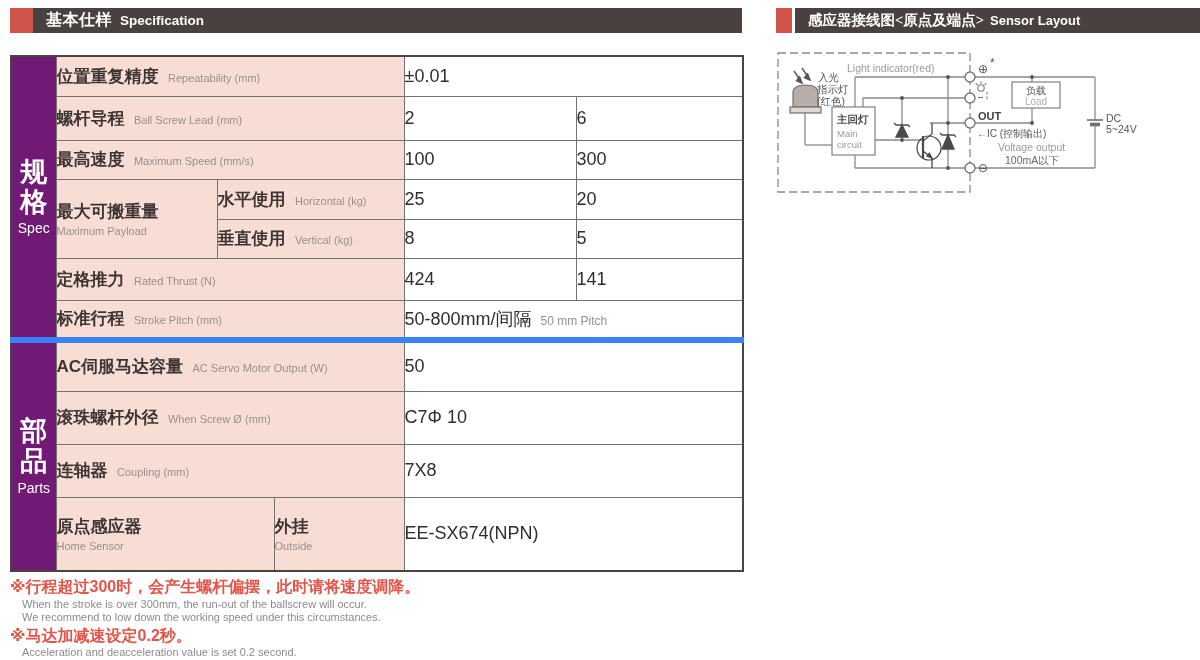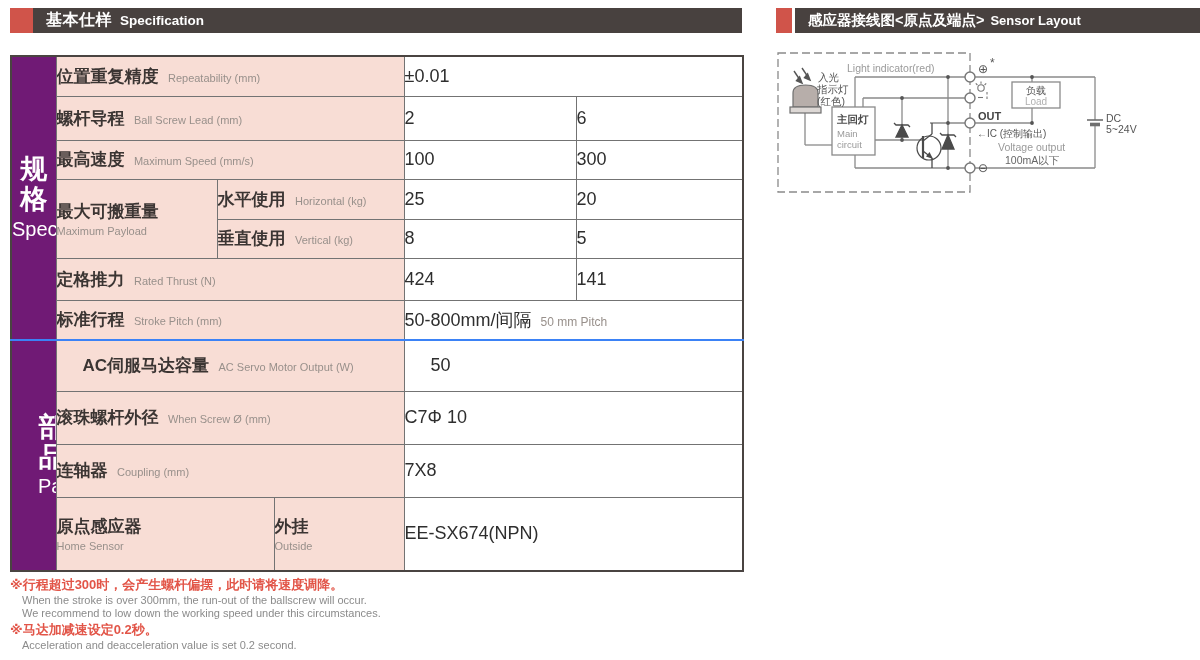--- a/index.html
+++ b/index.html
@@ -9,48 +9,48 @@
   
   .hdr{position:absolute;top:8px;height:25px;display:flex;align-items:stretch;}
   .hdr .chip{background:#d0544a;flex:0 0 auto;}
   .hdr .bar{background:#48413f;flex:1 1 auto;display:flex;align-items:center;color:#fff;padding-left:13px;}
   .hdr-left{left:10px;width:732px;}
   .hdr-left .chip{width:23px;}
   .hdr-right{left:776px;width:424px;}
   .hdr-right .chip{width:16px;margin-right:3px;}
   .h-zh{font-size:16px;font-weight:700;letter-spacing:.5px;}
   .h-en{font-size:13.5px;font-weight:700;margin-left:8px;}
-  .hdr-right .h-zh{font-size:14.5px;letter-spacing:0;}
+  .hdr-right .h-zh{font-size:14.5px;letter-spacing:0;font-family:Liberation Serif, serif;}
   .hdr-right .h-en{font-size:13px;margin-left:6px;}
 
   
   table.spec{position:absolute;left:10px;top:55px;border-collapse:collapse;table-layout:fixed;
              width:732px;border:2px solid #4a4441;}
   table.spec td{border:1px solid #737373;padding:0;overflow:hidden;}
   .r1{height:40px}.r2{height:44px}.r3{height:39px}.r4{height:40px}.r5{height:39px}
   .r6{height:42px}.r7{height:40px}.r8{height:51px}.r9{height:53px}.r10{height:53px}.r11{height:74px}
-  tr.sect td{border-top:2px solid #3b82f6;padding-left:26px;}
+  tr.sect td{border-top:6px solid #3b82f6;}
 
   td.side{background:#701a75;color:#fff;text-align:center;vertical-align:middle;}
   .side-zh{width:1.05em;margin:0 auto;font-size:27px;font-weight:700;line-height:1.1;word-break:break-all;}
-  .side-en{font-size:20px;margin-top:3px;}
+  .side-en{font-size:14px;margin-top:3px;}
 
   td.lbl{background:#f8ddd5;vertical-align:middle;padding-left:12px;}
   td.lbl .zh{font-size:17px;font-weight:700;color:#3b3533;}
   td.lbl .en{font-size:11px;color:#98908b;margin-left:5px;font-weight:400;}
   td.lbl.stack .zh{display:block;}
   td.lbl.stack .en{display:block;margin-left:0;margin-top:2px;}
 
   td.val{background:#fff;vertical-align:middle;
          font-size:18px;color:#2e2e2e;}
   .v-sub{font-size:12px;color:#98908b;margin-left:4px;}
 
   
   .footnotes{position:absolute;left:10px;top:576px;width:520px;}
-  .fn-zh{color:#e25548;font-weight:700;font-size:13px;line-height:1.3;margin-top:1px;}
+  .fn-zh{color:#e25548;font-weight:700;font-size:16px;line-height:1.3;margin-top:1px;}
   .fn-en{color:#8b8b8b;font-size:11px;line-height:1.22;padding-left:12px;}
 
   
   .diagram{position:absolute;left:775px;top:45px;width:425px;height:155px;}
   svg text{font-family:"Liberation Sans","DejaVu Sans",sans-serif;}
 </style>
 </head>
 <body>
 
 <div class="page">

